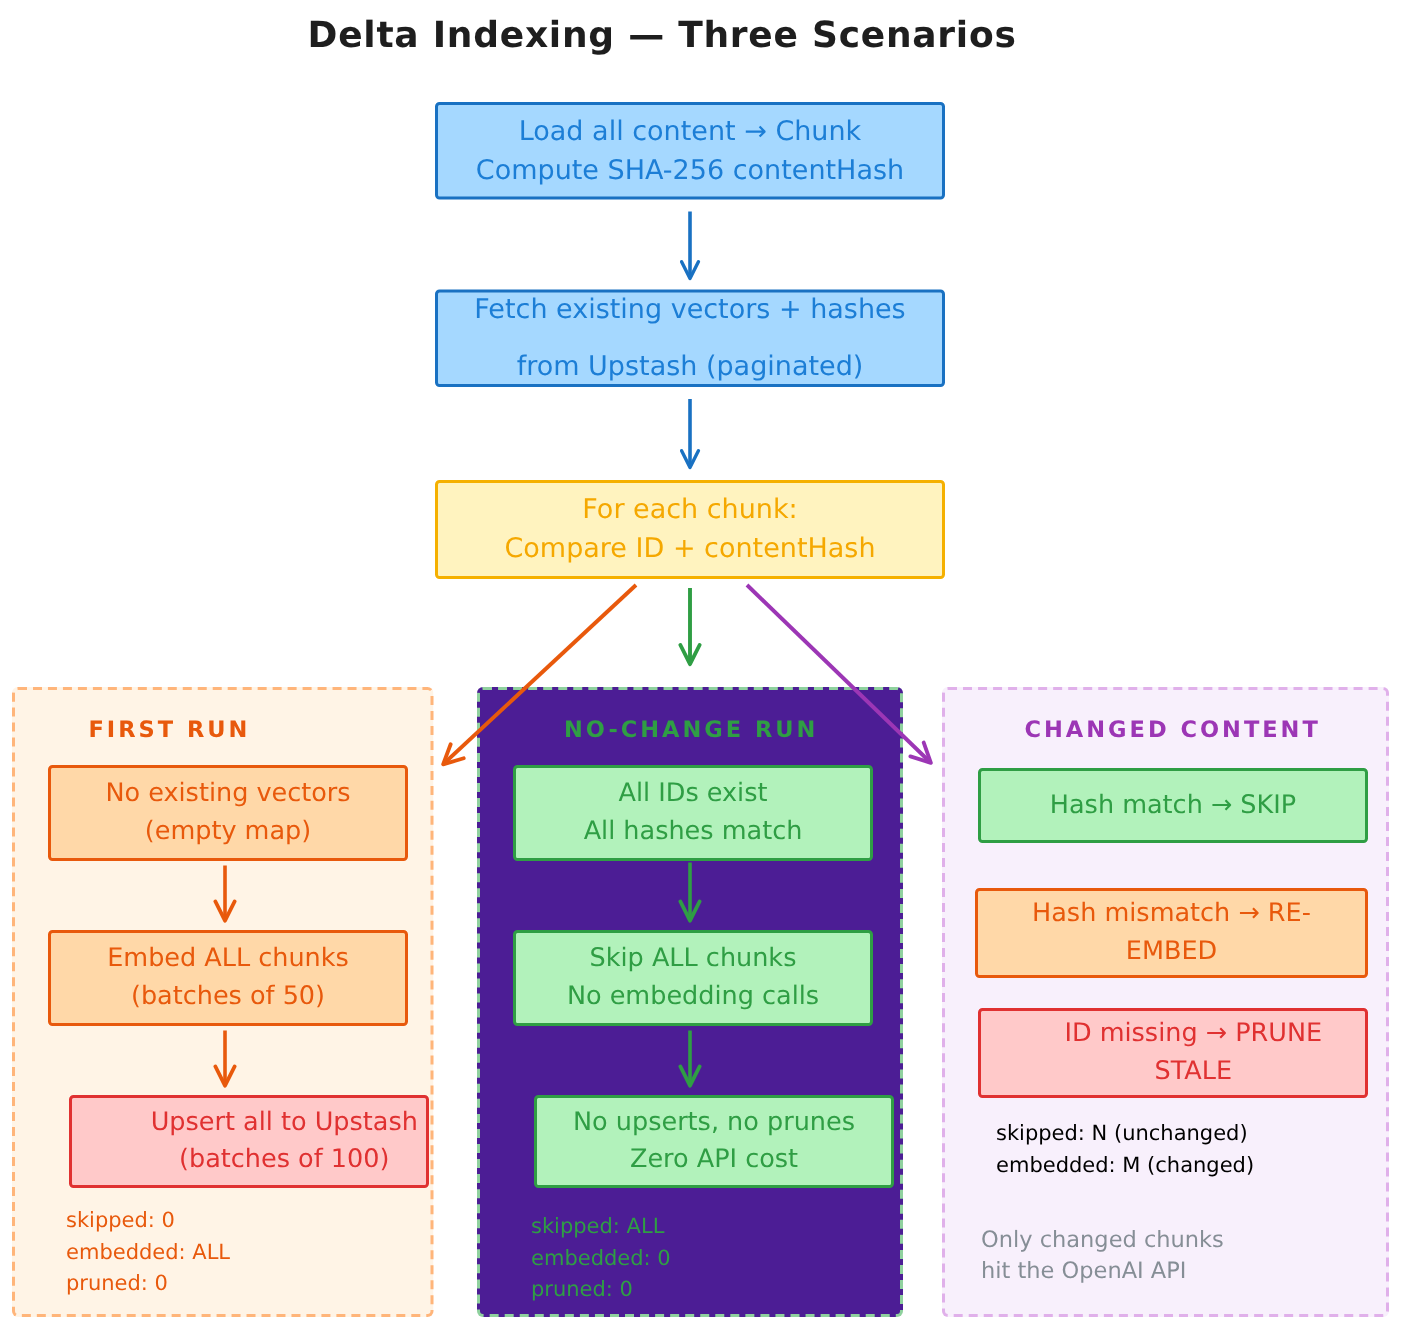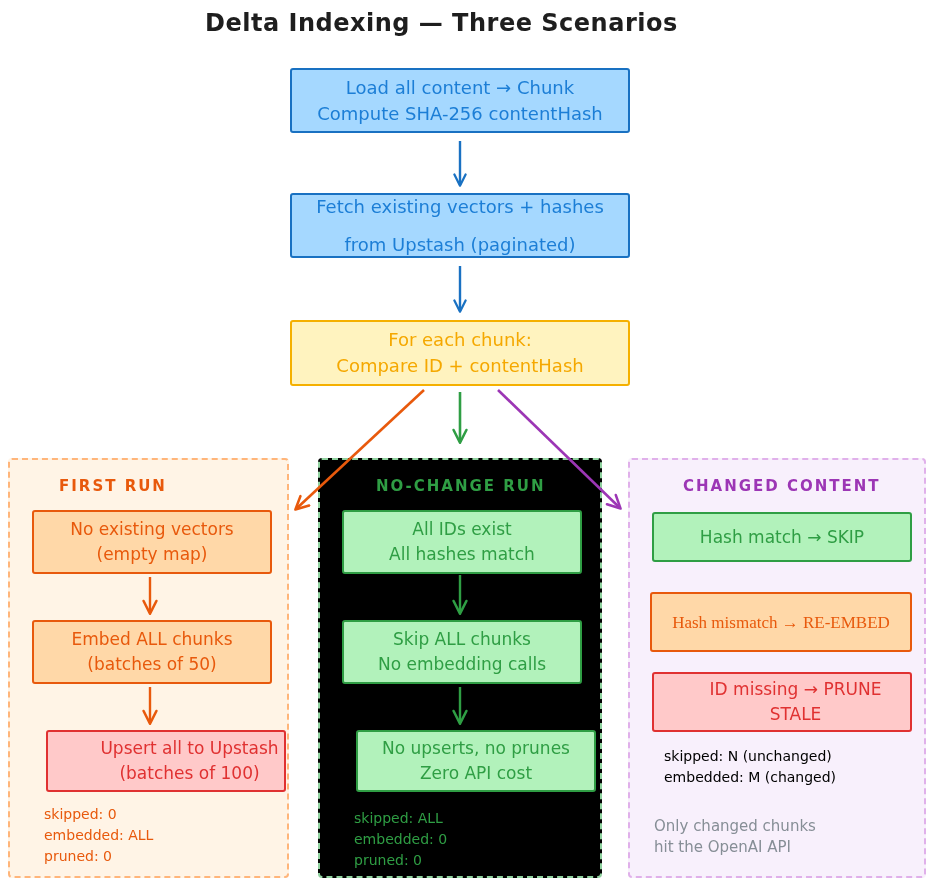--- a/index.html
+++ b/index.html
@@ -45,21 +45,21 @@
   
   .panel {
     position: absolute;
     top: 458px;
     height: 420px;
     box-sizing: border-box;
     border: 2px dashed;
     border-radius: 4px;
   }
   .panel-first    { left: 8px;   width: 281px; background: #fff4e6; border-color: #ffb57a; }
-  .panel-nochange { left: 318px; width: 284px; background: #000000; border-color: #8fd19e; }
+  .panel-nochange { left: 318px; width: 284px; background: #4c1d95; border-color: #8fd19e; }
   .panel-changed  { left: 628px; width: 298px; background: #f8f0fc; border-color: #e0b0ea; }
   .panel-label {
     position: absolute;
     top: 17px;
     font-size: 15px;
     font-weight: bold;
     letter-spacing: 2px;
     white-space: nowrap;
   }
   .panel-first .panel-label    { left: 49px; color: #e8590c; }
@@ -83,21 +83,21 @@
   .pbox.orange { background: #ffd8a8; border: 2px solid #e8590c; color: #e8590c; }
   .pbox.red    { background: #ffc9c9; border: 2px solid #e03131; color: #e03131; padding-left: 47px; }
   .pbox.green  { background: #b2f2bb; border: 2px solid #2f9e44; color: #2f9e44; }
 
   
   .row1 { left: 22px; top: 50px;  width: 240px; height: 64px; }
   .row2 { left: 22px; top: 160px; width: 240px; height: 64px; }
   .row3 { left: 36px; top: 270px; width: 240px; height: 62px; }
   
   .c-row1 { left: 22px; top: 52px;  width: 260px; height: 50px; }
-  .c-row2 { left: 20px; top: 132px; width: 262px; height: 60px; padding: 12px 20px; font-family: Liberation Serif, serif; }
+  .c-row2 { left: 20px; top: 132px; width: 262px; height: 60px; padding: 12px 20px; }
   .c-row3 { left: 22px; top: 212px; width: 260px; height: 60px; padding: 4px 20px; }
 
   .stats {
     position: absolute;
     left: 34px;
     font-size: 14px;
     line-height: 21px;
     font-weight: 500;
     white-space: nowrap;
   }

